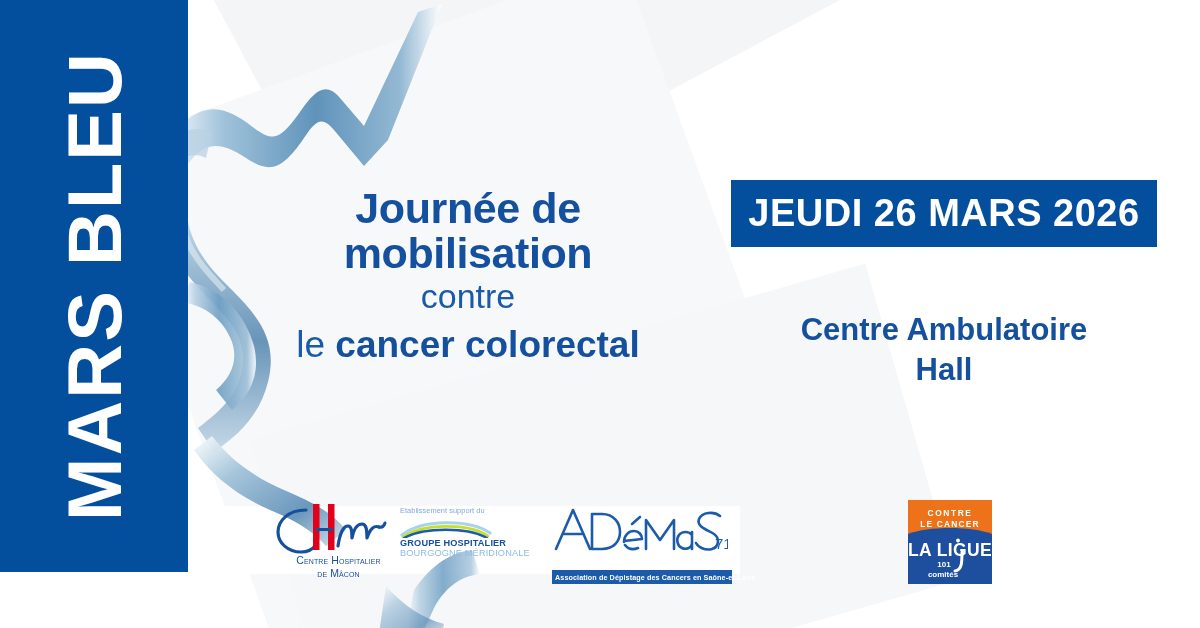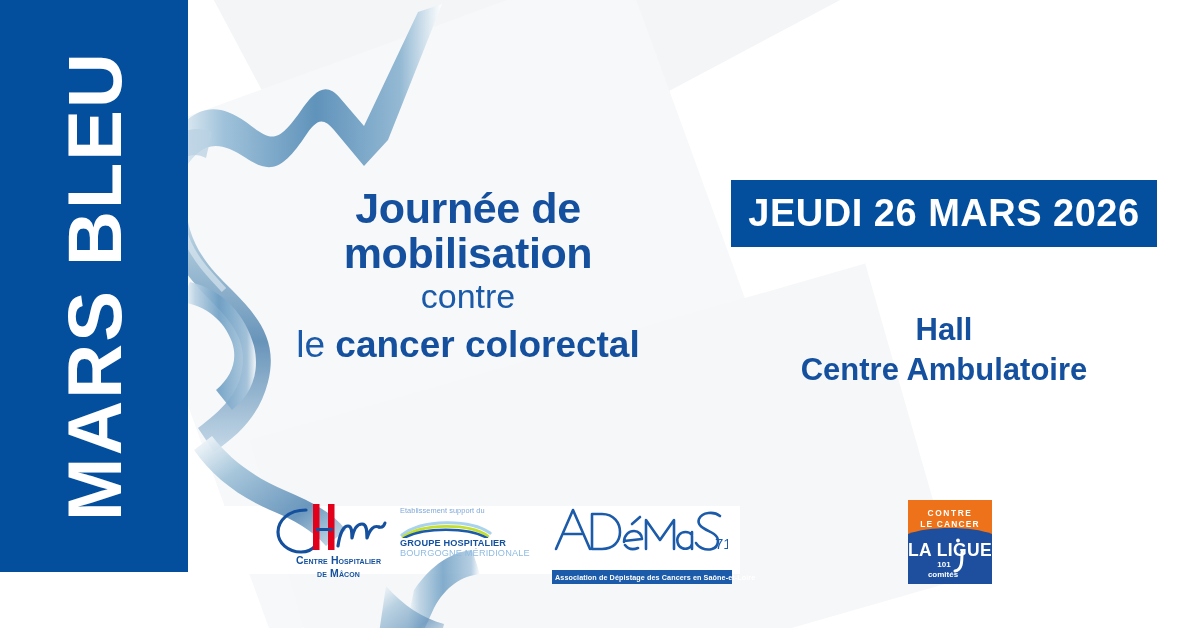--- a/index.html
+++ b/index.html
@@ -163,21 +163,21 @@
     width:212px; height:82px;
   }
   .chm-mark{position:absolute;left:0;top:0;width:130px;height:54px;}
   .chm-name{
     position:absolute;
     left:0; top:52px;
     width:133px;
     text-align:center;
     color:#14509E;
     font-size:10.5px;
-    font-weight:bold;
+    font-weight:normal;
     letter-spacing:0.1px;
     line-height:1.22;
     font-variant:small-caps;
   }
   .ghbm{
     position:absolute;
     left:128px; top:4px;
     width:92px;
   }
   .ghbm-top{
@@ -300,22 +300,22 @@
     <div class="hl-3">contre</div>
     <div class="hl-4"><span>le </span><b>cancer colorectal</b></div>
   </div>
 
   <div class="date-banner">
     <span>JEUDI 26 MARS 2026</span>
   </div>
 
 
   <div class="place">
+    <div>Centre Ambulatoire</div>
     <div>Hall</div>
-    <div>Centre Ambulatoire</div>
   </div>
 
   <div class="logos">
 
     <div class="logo-chm">
       <svg class="chm-mark" viewBox="0 0 130 54">
 
         <path d="M34,8 C16,8 6,19 6,30 C6,41 16,50 29,50 C36,50 41,47 44,43" stroke="#14509E" stroke-width="3.2" fill="none" stroke-linecap="round"></path>
 
         <rect x="41" y="2" width="6.5" height="46" fill="#E2001A"></rect>

